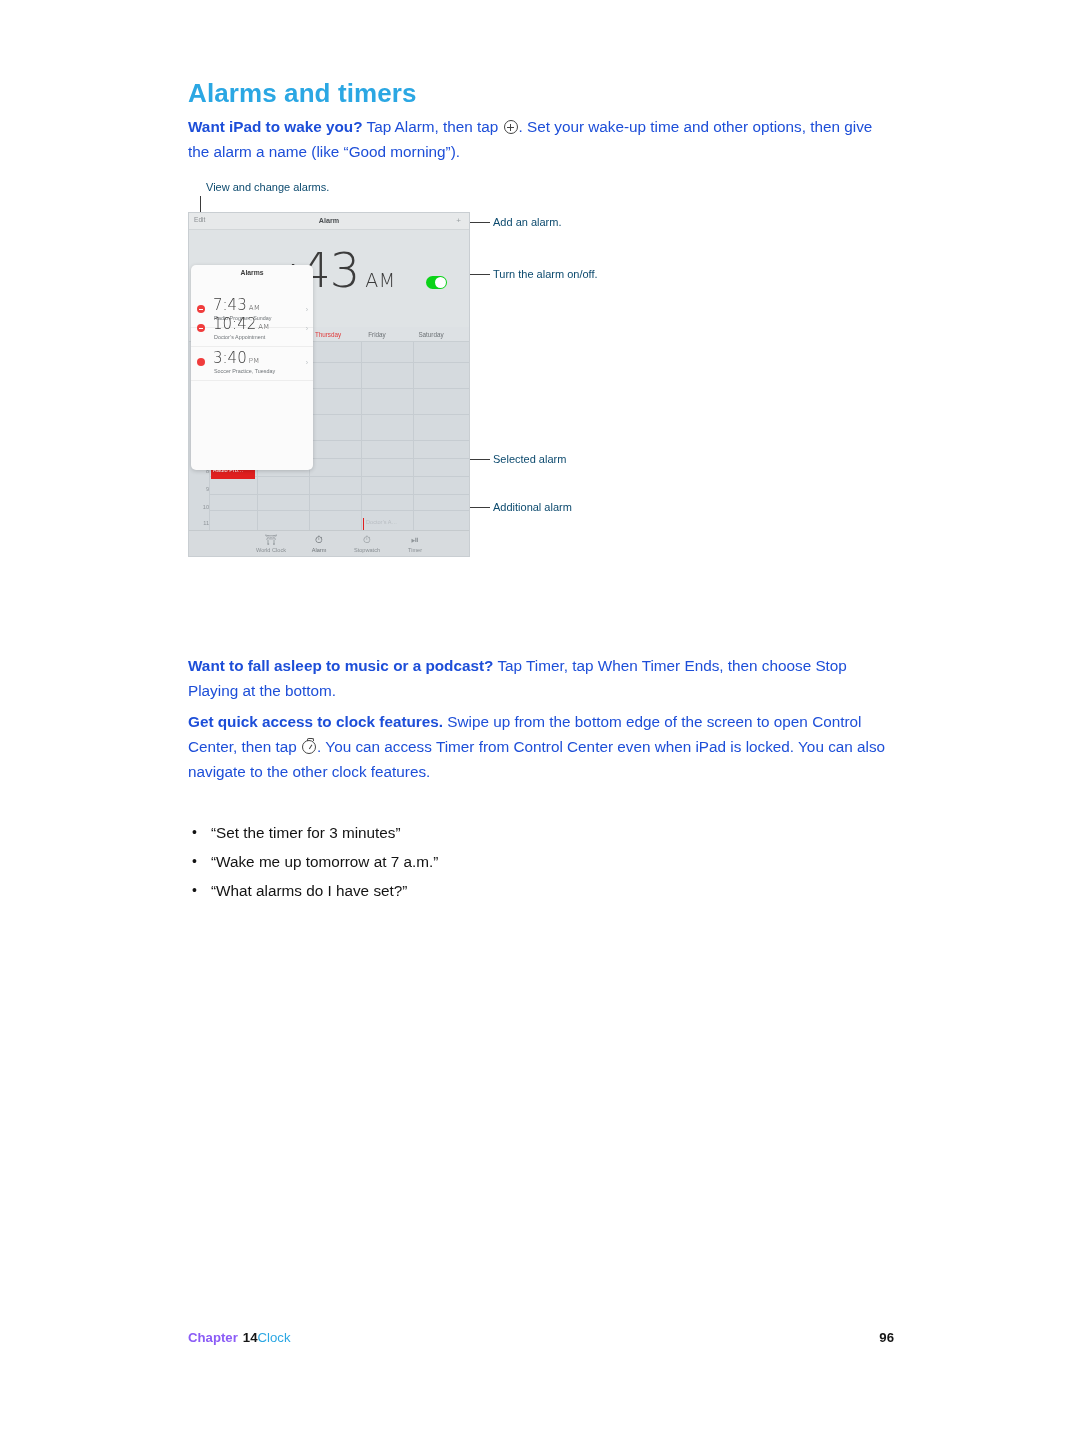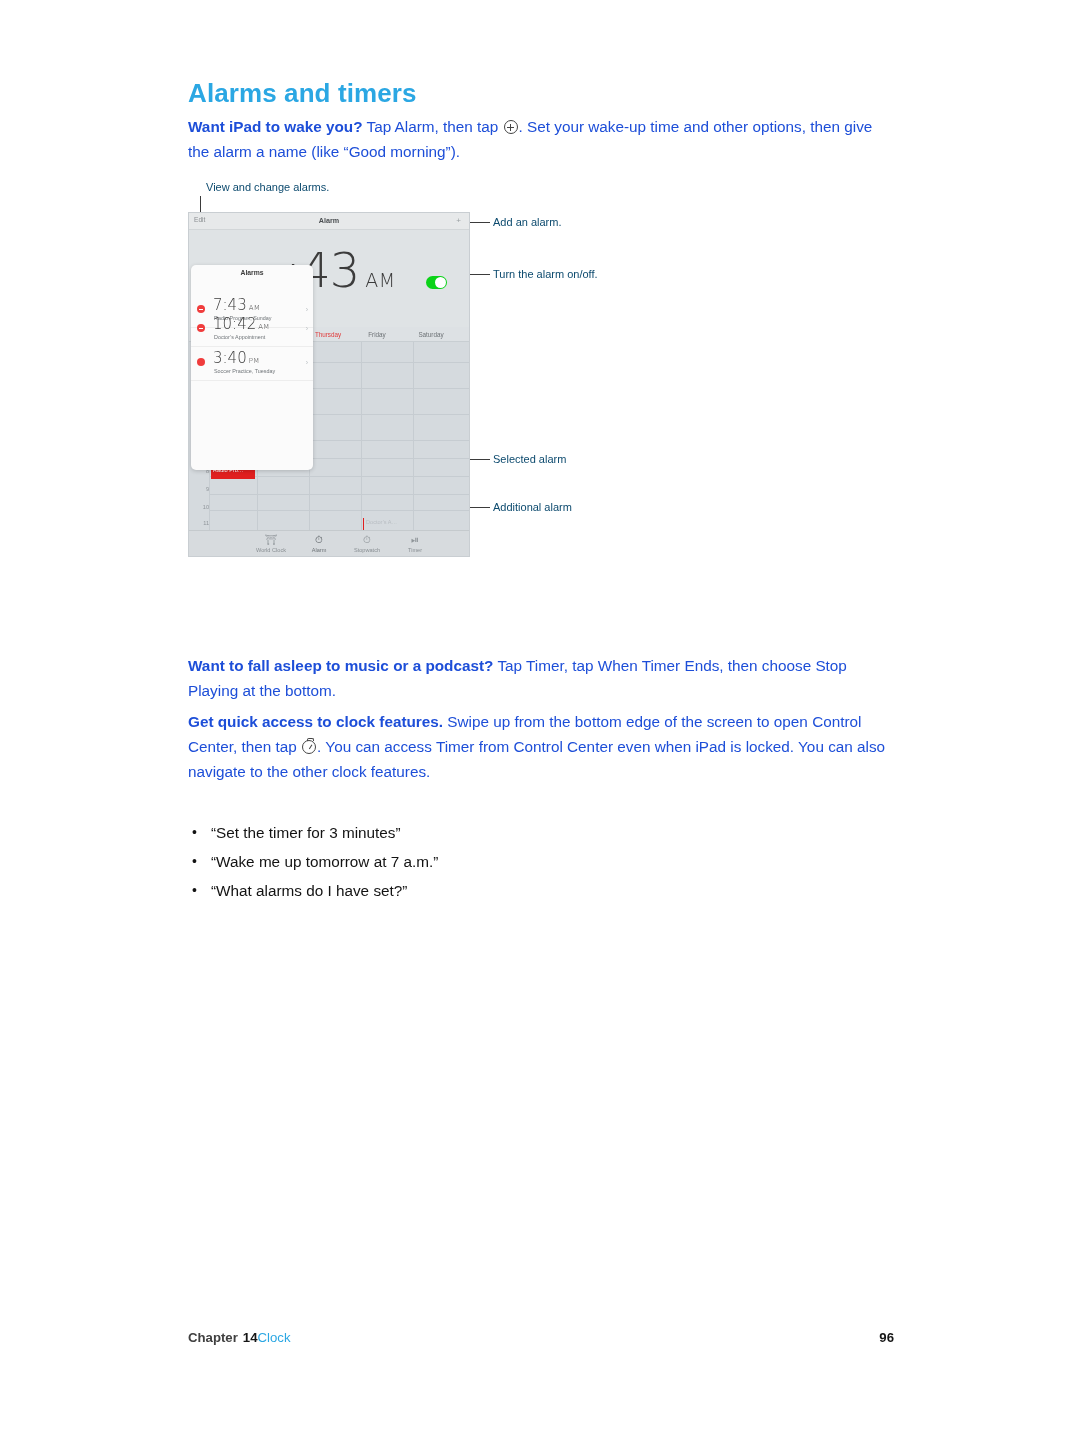--- a/index.html
+++ b/index.html
@@ -255,21 +255,21 @@
   .tab.active { color: #6e7478; }
 
   
   .footer {
     position: absolute;
     left: 188px;
     top: 1330px;
     width: 706px;
     font-size: 13.2px;
   }
-  .footer .chapter { font-weight: bold; color: #404040; }
+  .footer .chapter { font-weight: bold; color: #8b5cf6; }
   .footer .num { font-weight: bold; color: #161616; margin-left: 5px; }
   .footer .link { color: #2ba7e3; margin-left: 0; }
   .footer .pageno {
     position: absolute; right: 0; top: 0;
     font-weight: bold; color: #161616;
   }
 
   
   .popover {
     position: absolute;

